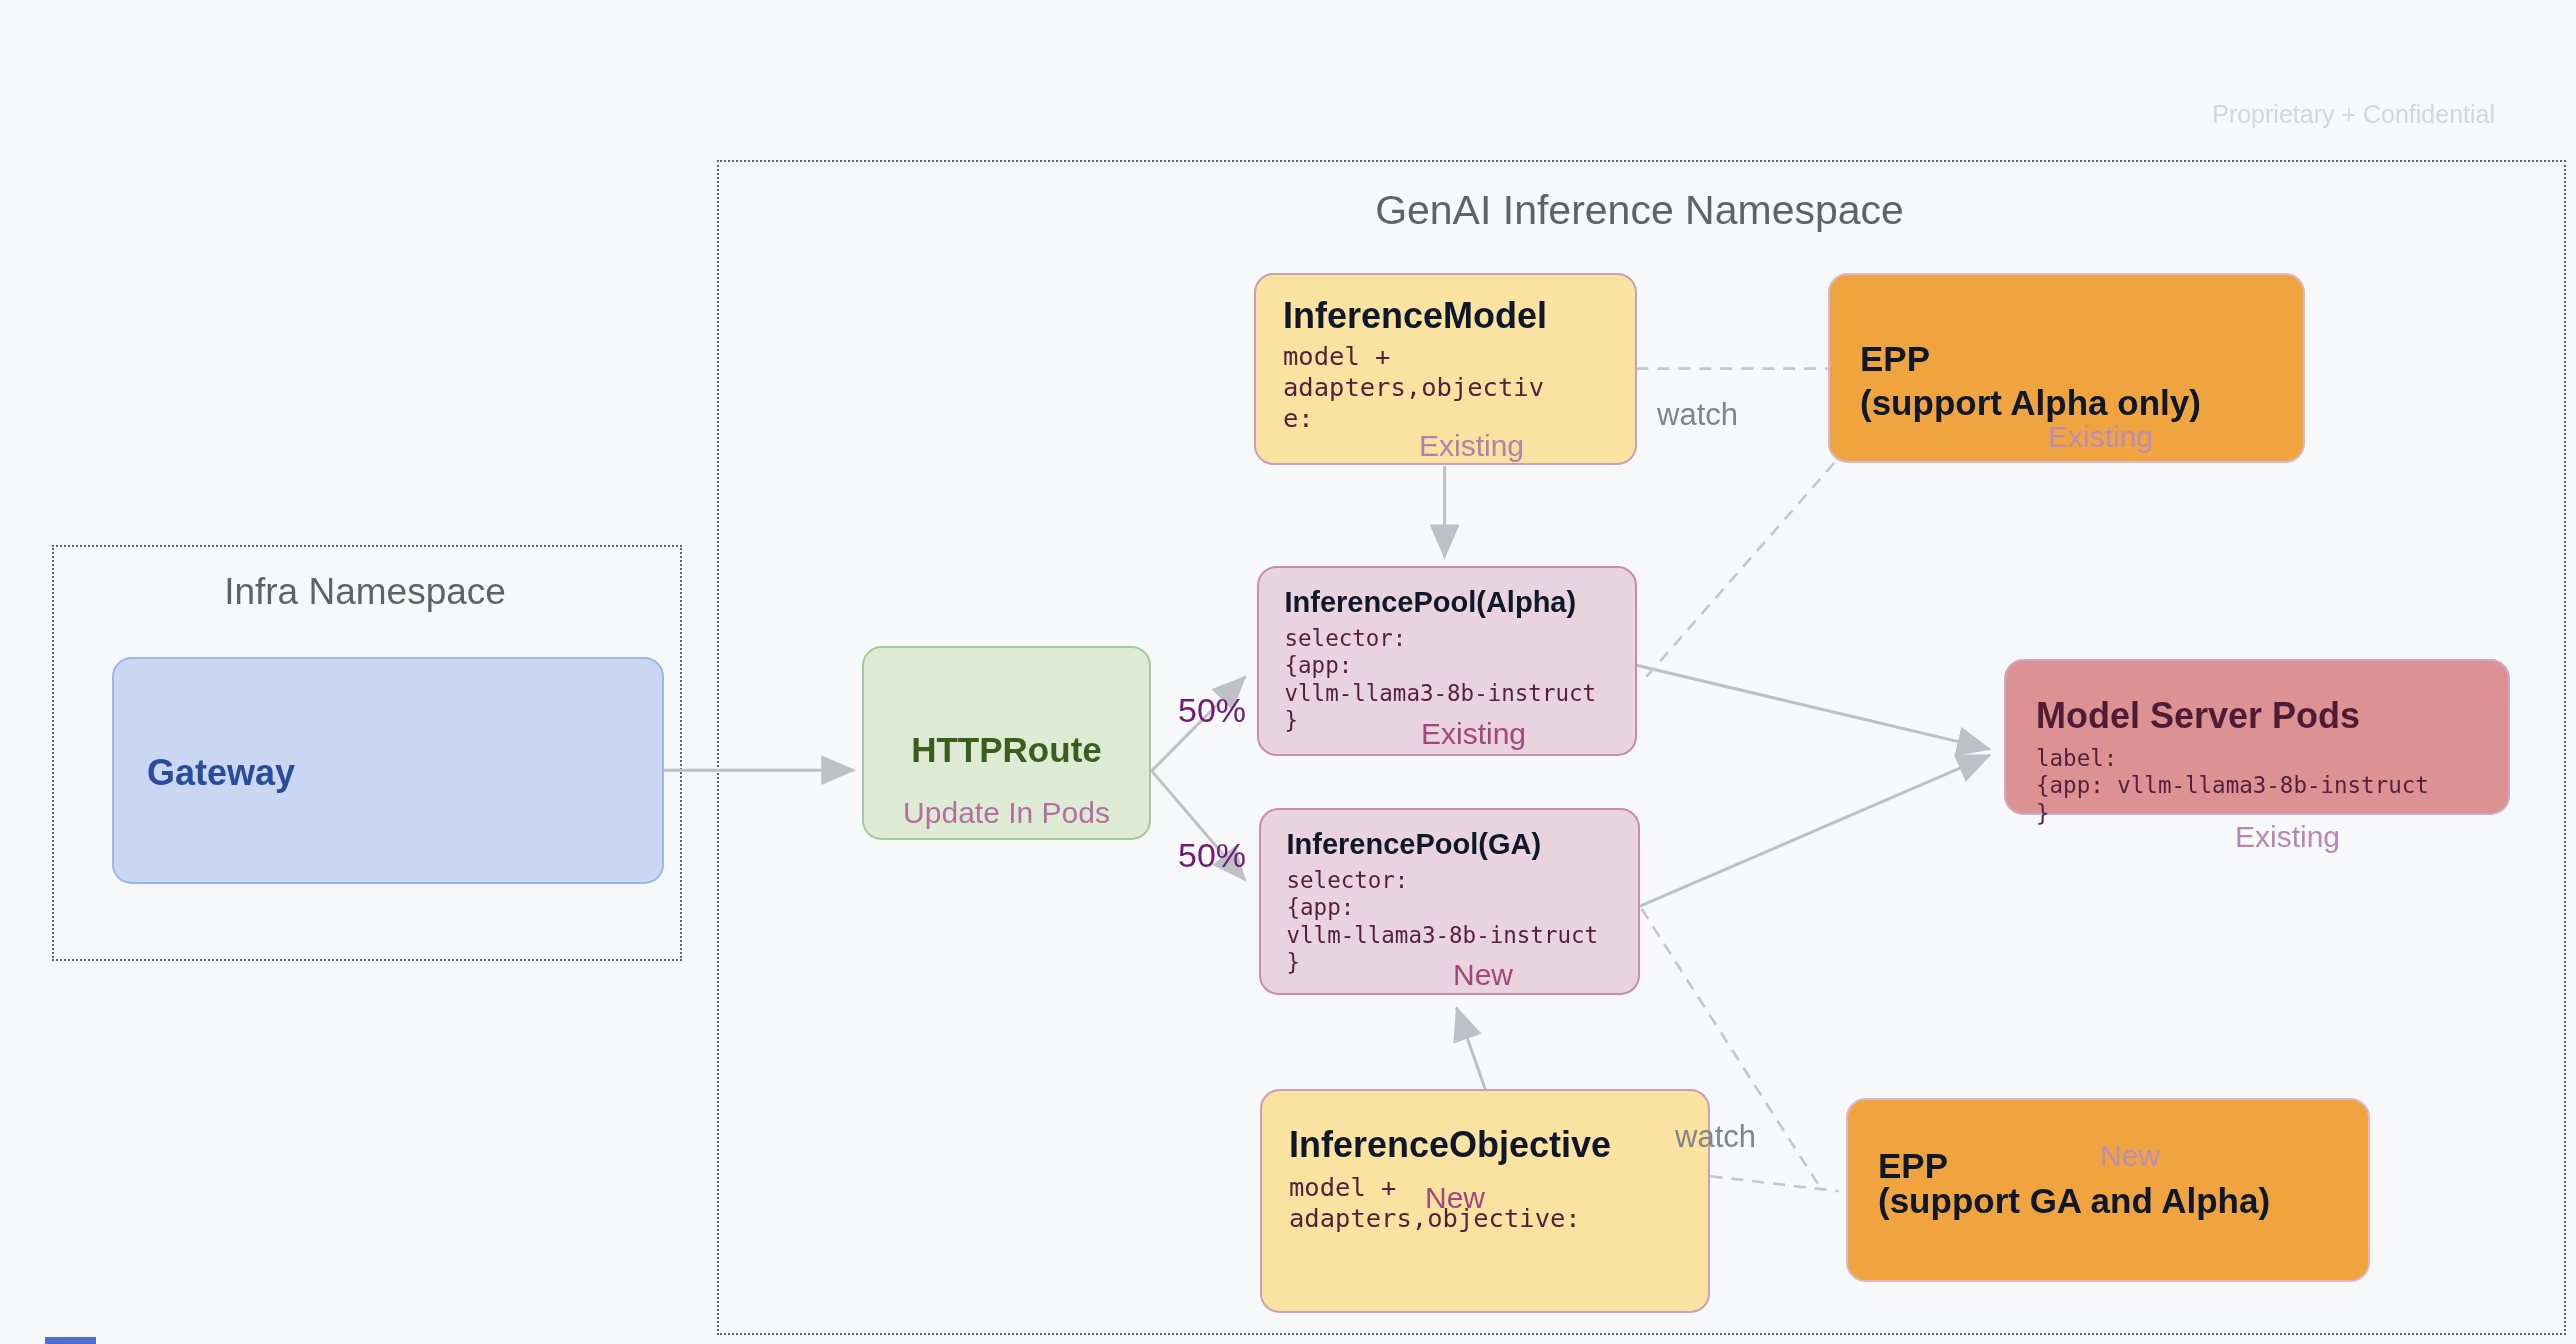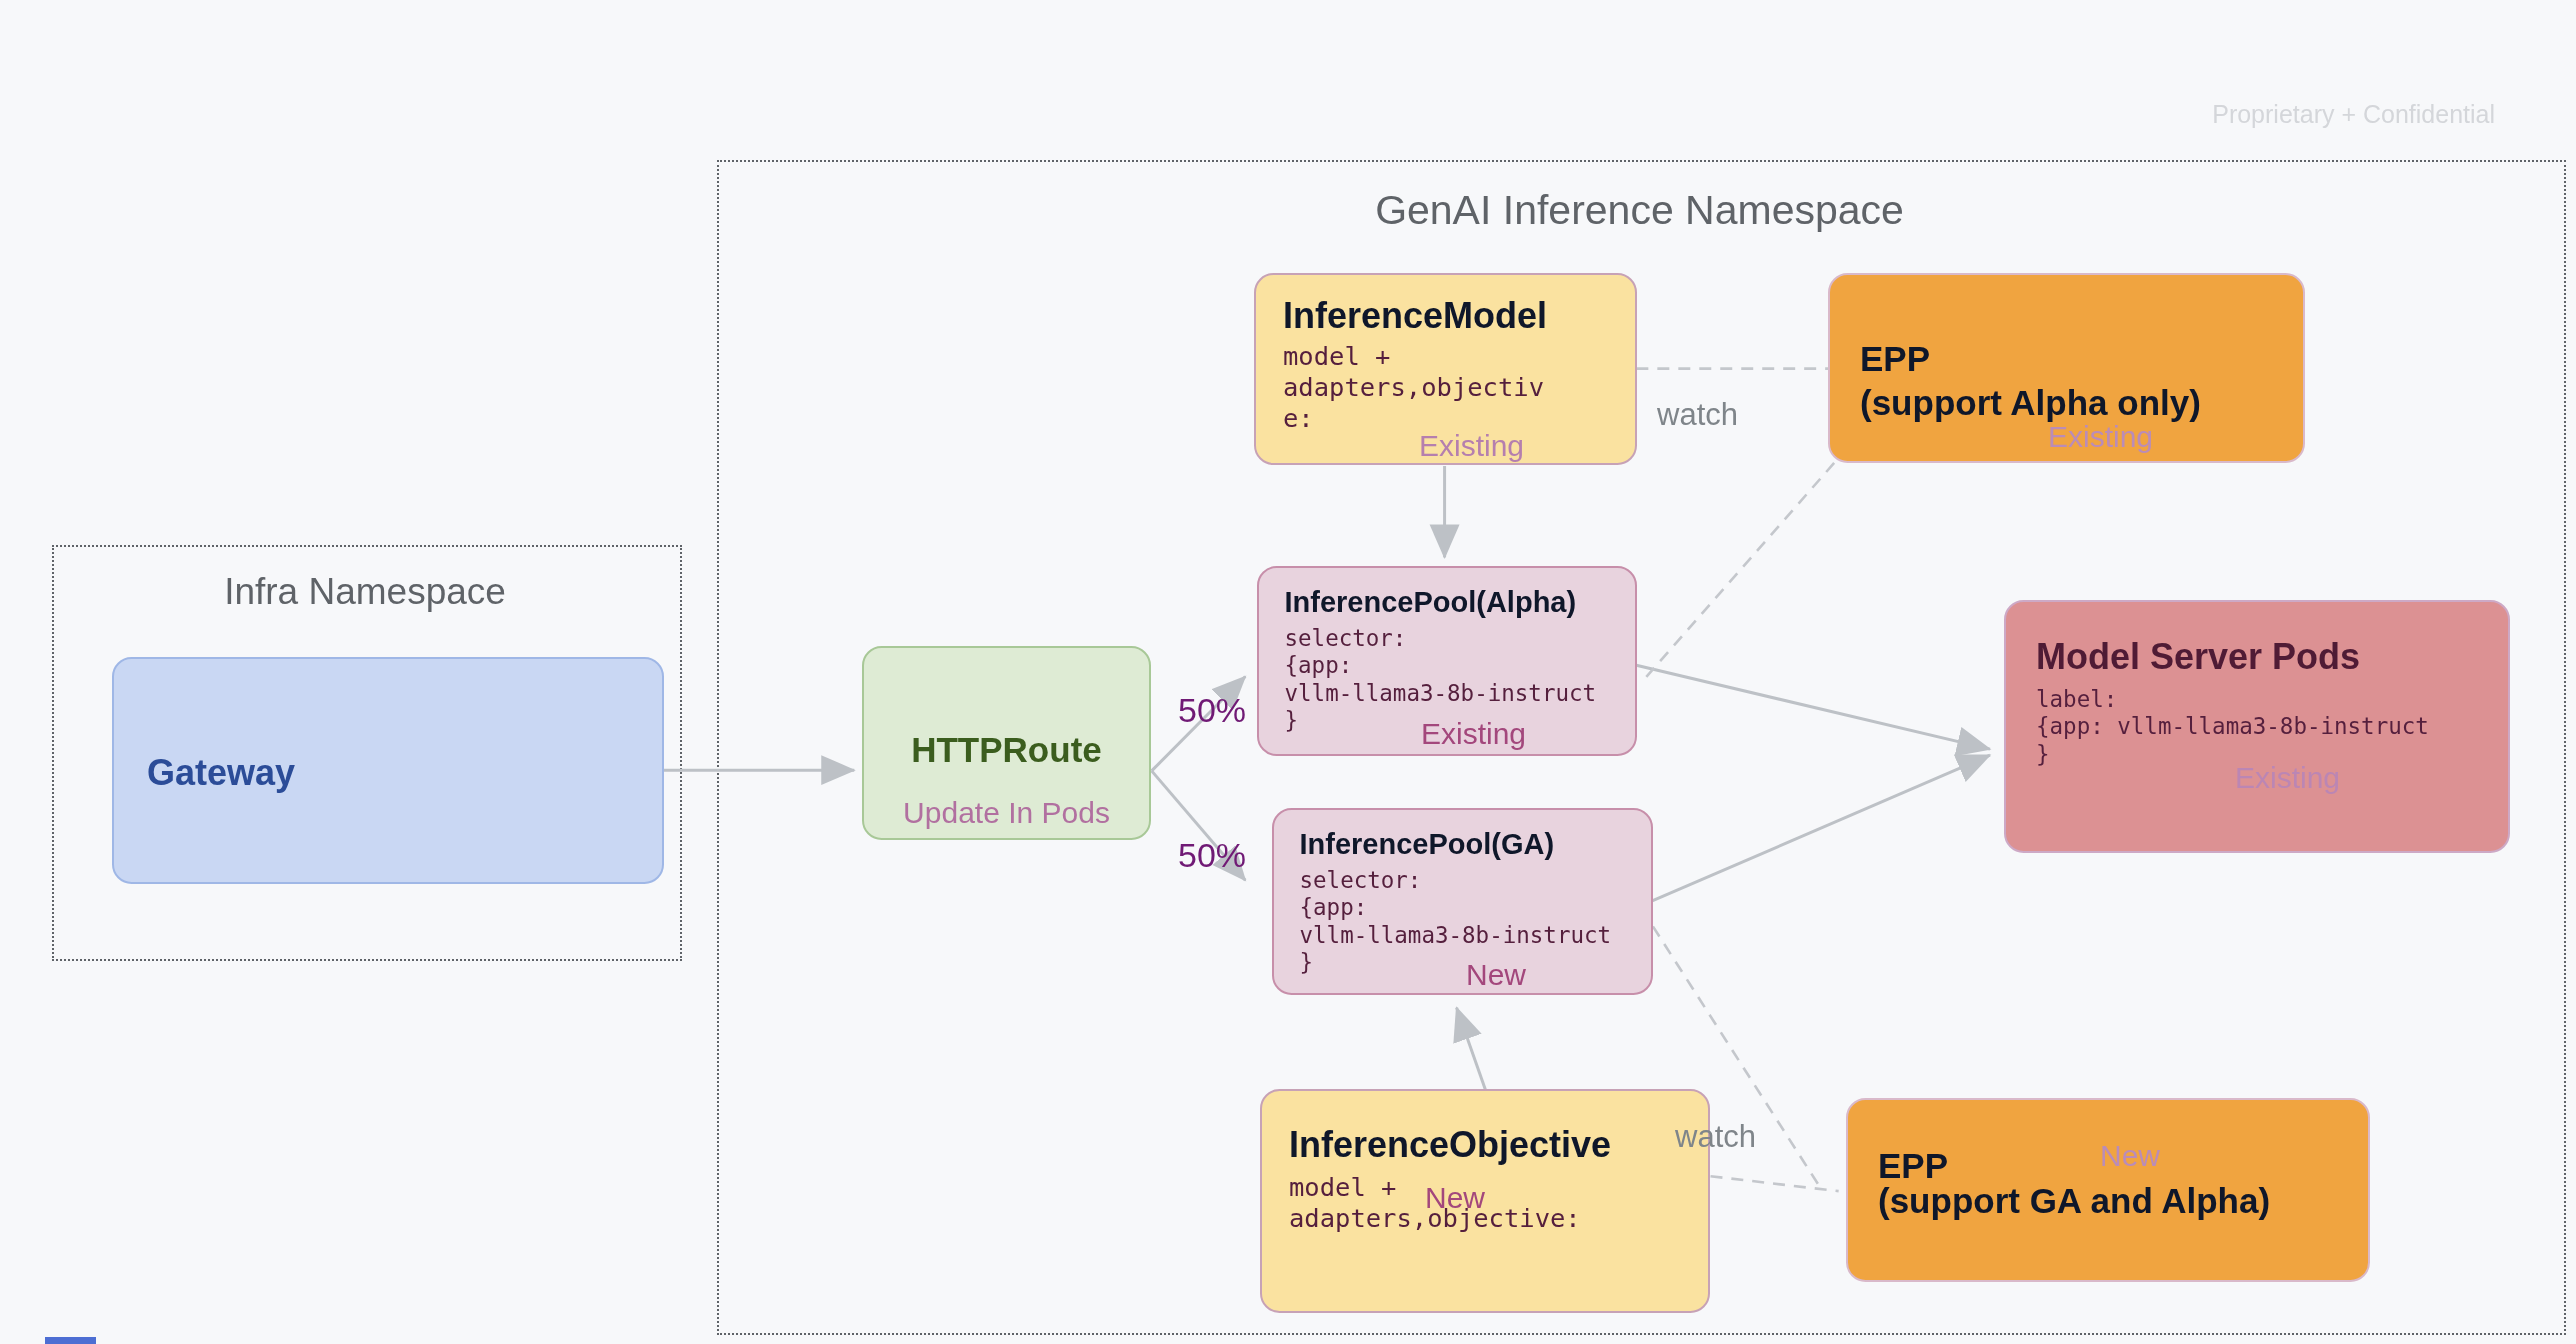--- a/index.html
+++ b/index.html
@@ -101,29 +101,29 @@
 
 <div class="node mauve" style="left:1257px;top:566px;width:380px;height:190px;">
   <div class="title abs" style="left:25.5px;top:18px;font-size:29px;">InferencePool(Alpha)</div>
   <div class="code abs" style="left:25.5px;top:57px;font-size:22.5px;">selector:
 {app:
 vllm-llama3-8b-instruct
 }</div>
   <div class="badge" style="left:162px;bottom:3px;color:#a3477c;">Existing</div>
 </div>
 
-<div class="node salmon" style="left:2004px;top:600px;width:506px;height:253px;padding-left:29px;">
+<div class="node salmon" style="left:2004px;top:659px;width:506px;height:156px;padding-left:29px;">
   <div class="title abs" style="left:30px;top:34px;font-size:36px;color:#4f1b35;">Model Server Pods</div>
   <div class="code abs" style="left:30px;top:84px;font-size:22.5px;">label:
 {app: vllm-llama3-8b-instruct
 }</div>
   <div class="badge" style="left:229px;top:159px;color:#bb86b4;">Existing</div>
 </div>
 
-<div class="node mauve" style="left:1259px;top:808px;width:381px;height:187px;margin-left:13px;">
+<div class="node mauve" style="left:1259px;top:808px;width:381px;height:187px;">
   <div class="title abs" style="left:25.5px;top:18px;font-size:29px;">InferencePool(GA)</div>
   <div class="code abs" style="left:25.5px;top:57px;font-size:22.5px;">selector:
 {app:
 vllm-llama3-8b-instruct
 }</div>
   <div class="badge" style="left:192px;bottom:1.5px;color:#a3477c;">New</div>
 </div>
 
 <div class="node yellow" style="left:1260px;top:1089px;width:450px;height:224px;">
   <div class="title abs" style="left:27px;top:33px;font-size:36px;">InferenceObjective</div>

